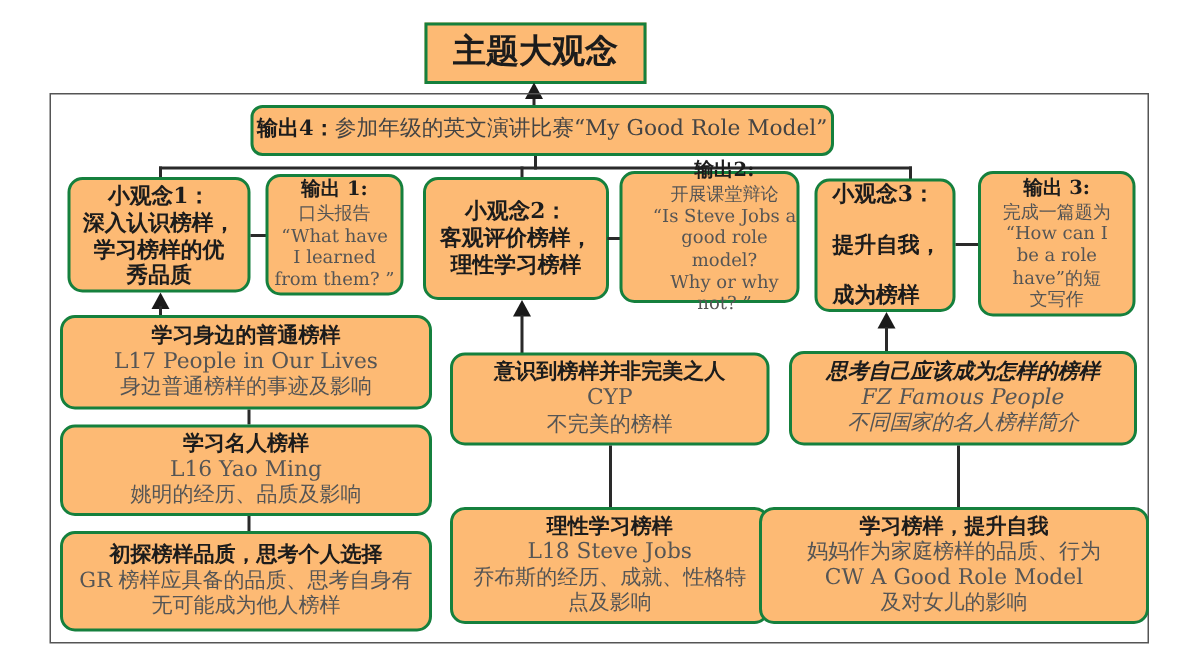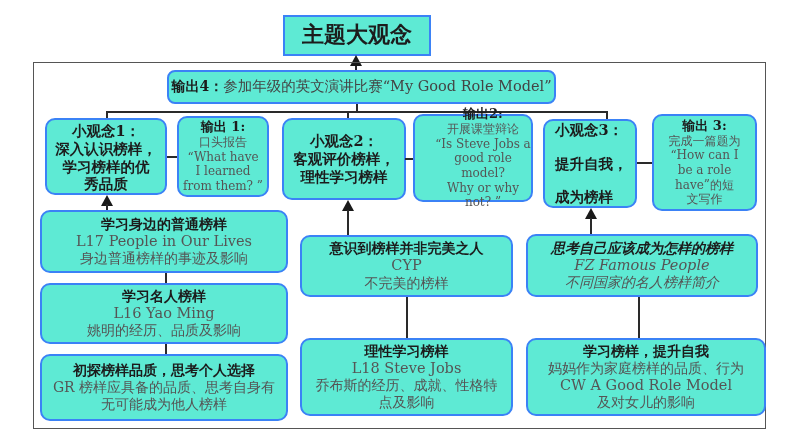--- a/index.html
+++ b/index.html
@@ -1,19 +1,19 @@
 <!DOCTYPE html>
 <html><head>
 <meta charset="utf-8">
 <style>
   html, body { margin:0; padding:0; background:#ffffff; }
   body { width:796px; height:446px; position:relative; overflow:hidden;
          font-family:"DejaVu Serif","Liberation Serif",serif; color:#222; }
-  .box { position:absolute; box-sizing:border-box; border:2px solid #3b82f6; border-radius:10px;
-         background:#5eead4; display:flex; flex-direction:column; align-items:center; justify-content:center;
+  .box { position:absolute; box-sizing:border-box; border:2px solid #15803d; border-radius:10px;
+         background:#fdba74; display:flex; flex-direction:column; align-items:center; justify-content:center;
          text-align:center; line-height:1.22; }
   .sq { border-radius:0; }
   .ttl { font-weight:bold; color:#1c1c1c; }
   .sub { color:#555; }
   .frame { position:absolute; border:1.5px solid #555; box-sizing:border-box; }
   .ln { position:absolute; background:#2a2a2a; }
   .arrow { position:absolute; width:0; height:0; border-left:6px solid transparent;
            border-right:6px solid transparent; border-bottom:11px solid #1a1a1a; }
 </style>
 </head>
@@ -121,18 +121,18 @@
 </div>
 
 <div class="arrow" style="left:585px;top:208px;"></div>
 <div class="ln" style="left:590px;top:218px;width:2px;height:17px;"></div>
 <div class="box" style="left:526px;top:234px;width:232px;height:63px;font-size:14px;font-style:italic;">
   <span class="ttl">思考自己应该成为怎样的榜样</span>
   <span class="sub" style="font-size:14.5px;">FZ Famous People</span>
   <span class="sub">不同国家的名人榜样简介</span>
 </div>
 <div class="ln" style="left:638px;top:297px;width:2px;height:42px;"></div>
-<div class="box" style="left:526px;top:338px;width:240px;height:78px;font-size:14px;">
+<div class="box" style="left:506px;top:338px;width:260px;height:78px;font-size:14px;">
   <span class="ttl">学习榜样，提升自我</span>
   <span class="sub">妈妈作为家庭榜样的品质、行为</span>
   <span class="sub" style="font-size:14.5px;">CW A Good Role Model</span>
   <span class="sub">及对女儿的影响</span>
 </div>
 
 </body></html>

